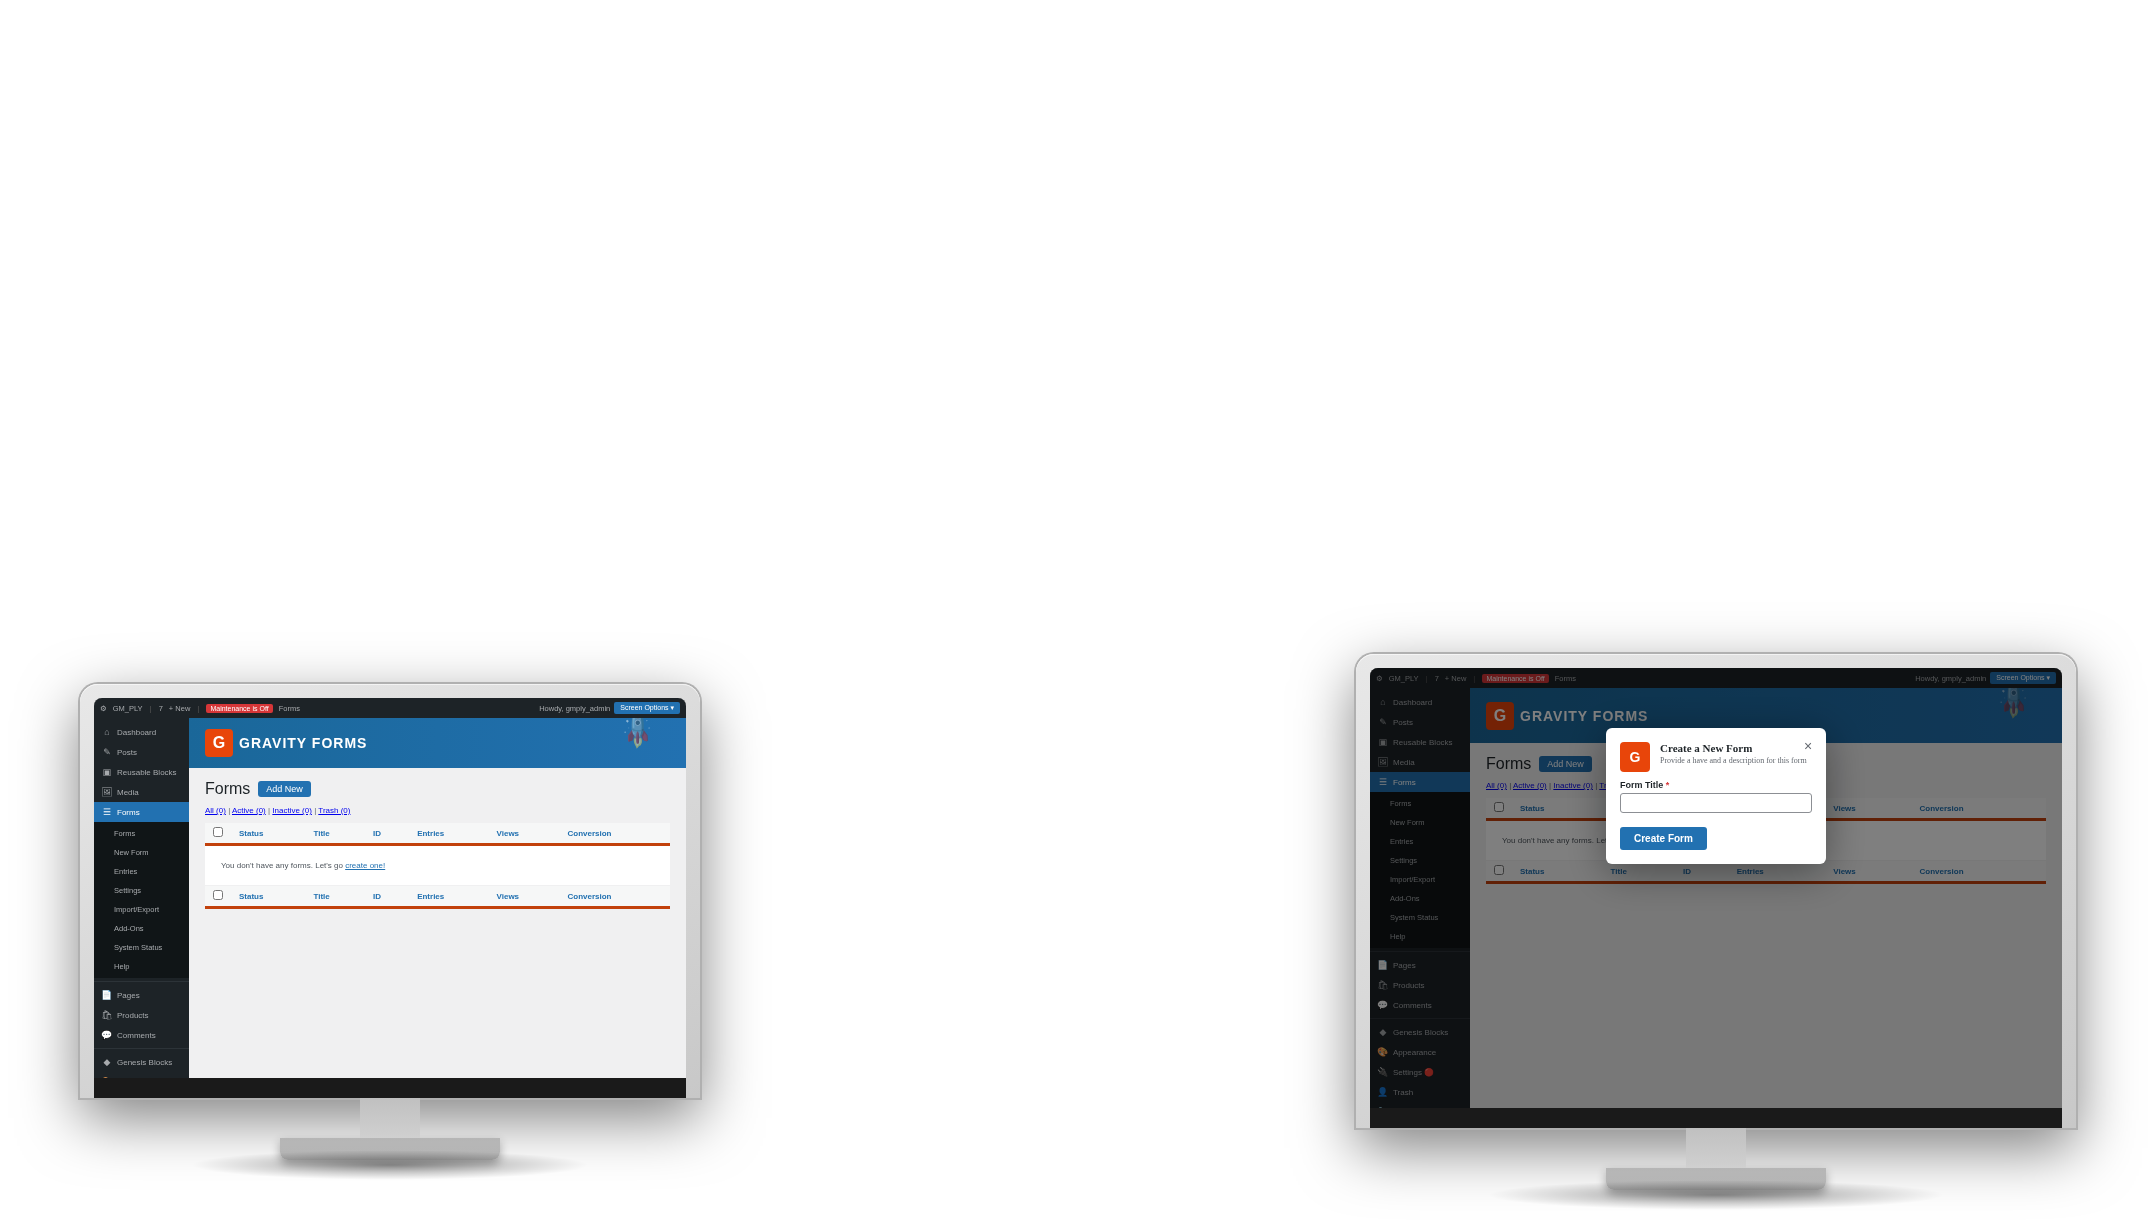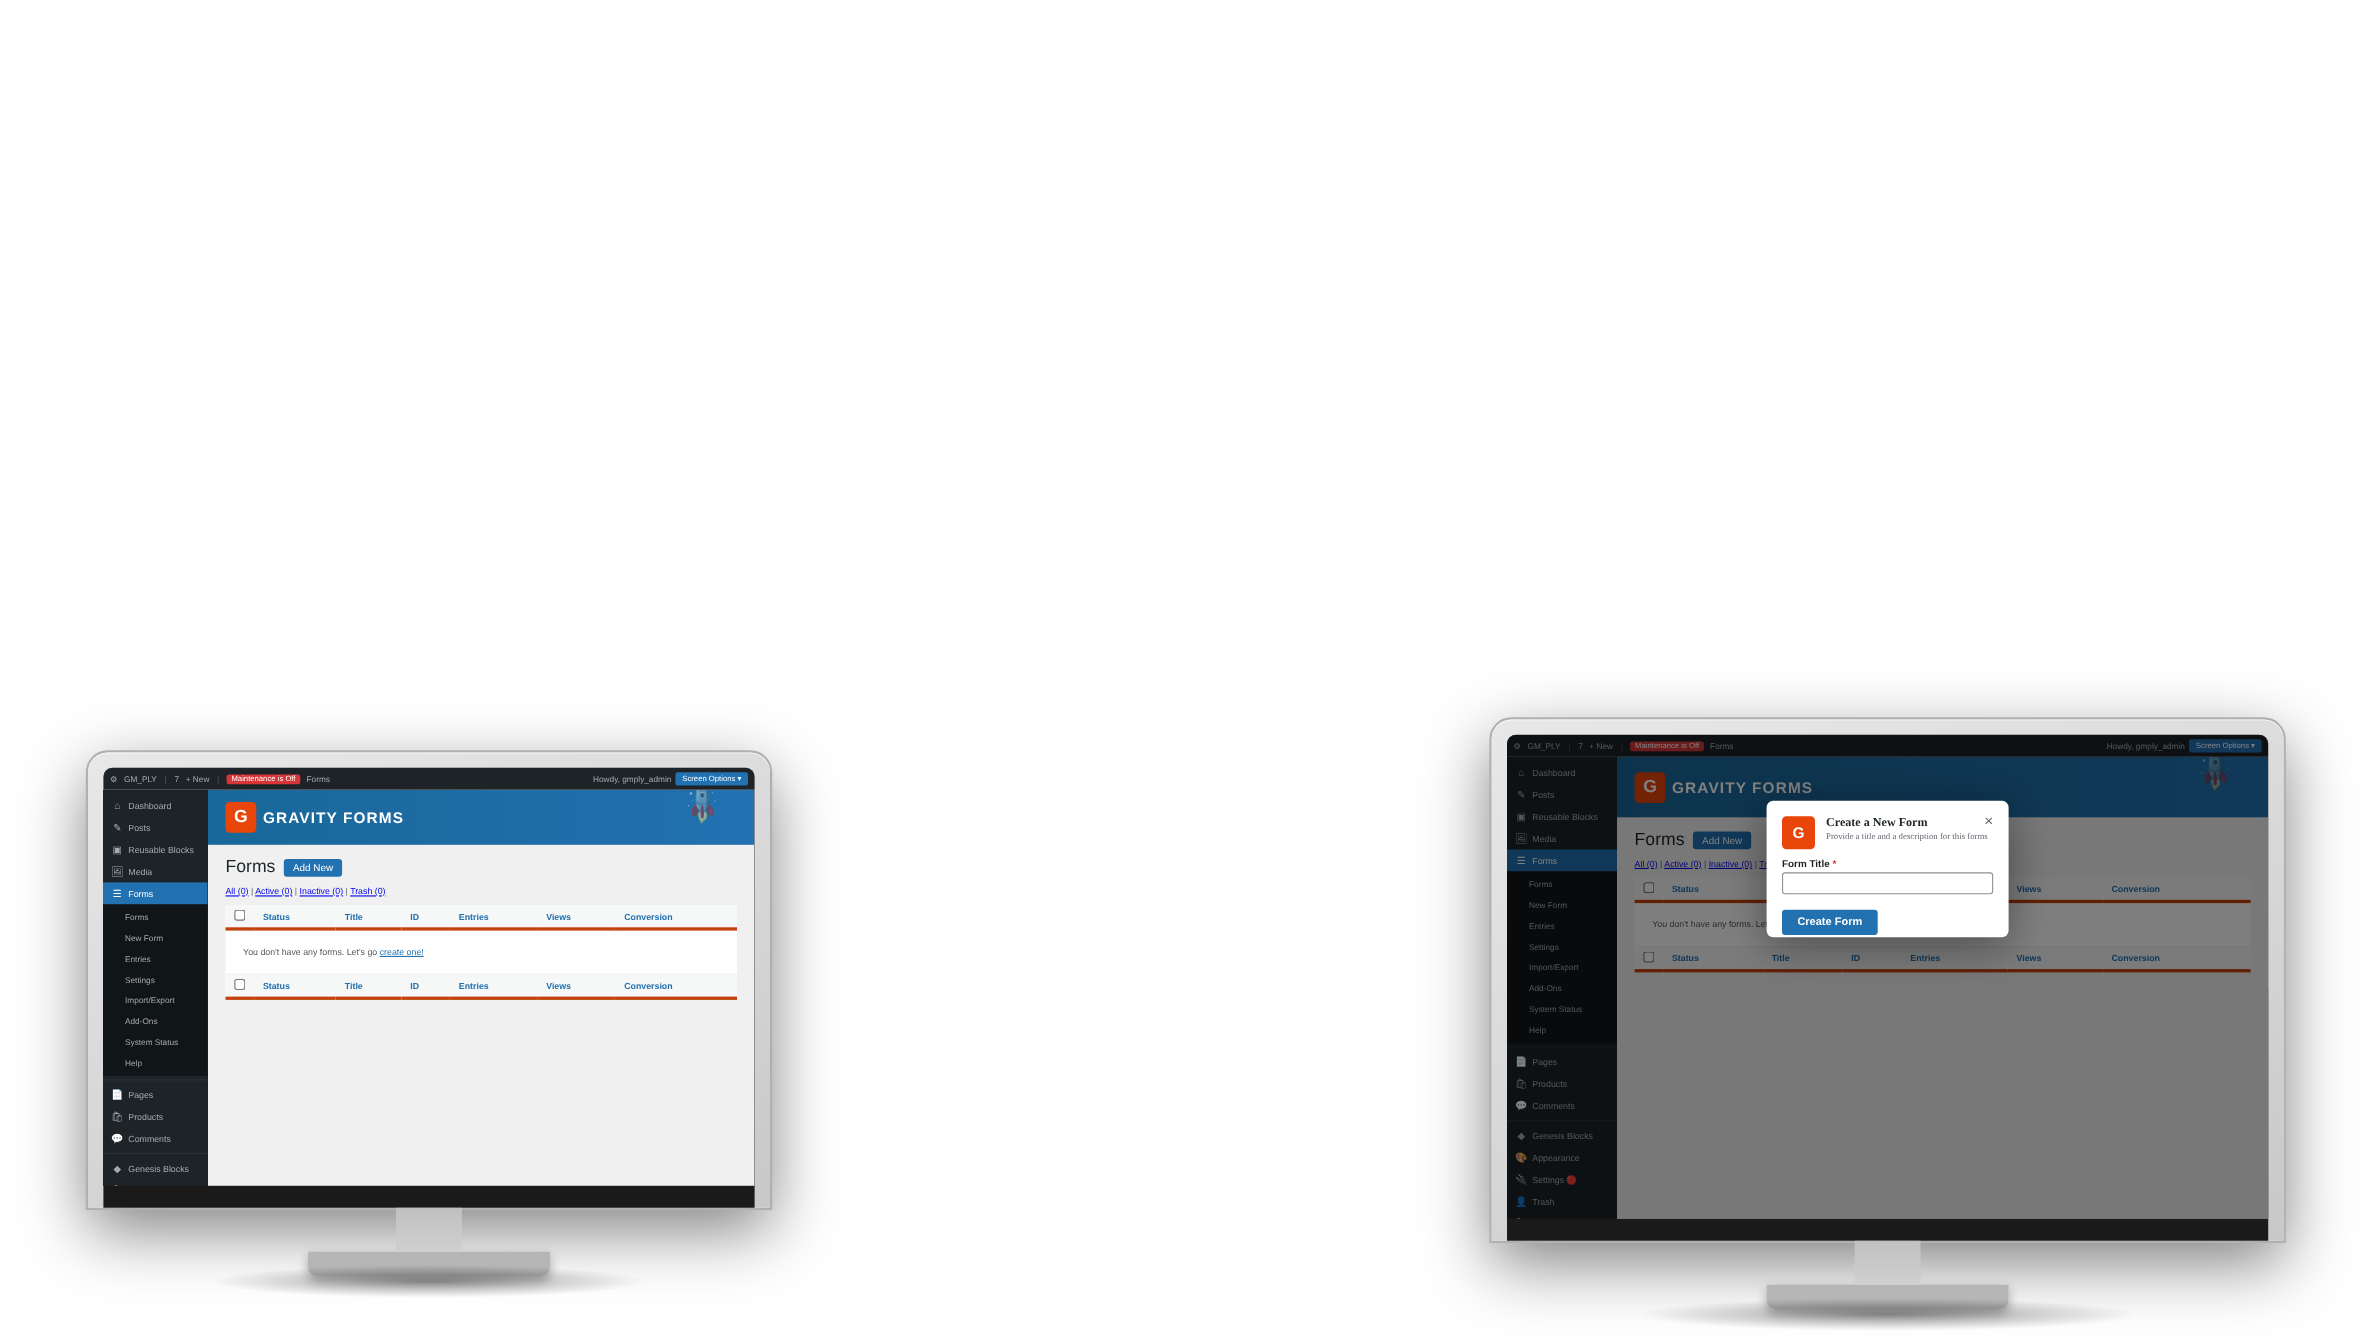--- a/index.html
+++ b/index.html
@@ -388,21 +388,21 @@
       border: none;
       cursor: pointer;
       color: #646970;
       font-size: 14px;
       display: flex;
       align-items: center;
       justify-content: center;
     }
 
     .modal-body {
-      padding: 0 14px 2px;
+      padding: 0 14px 14px;
     }
 
     .form-group {
       margin-bottom: 10px;
     }
 
     .form-label {
       display: block;
       font-size: 9px;
       font-weight: 600;
@@ -849,21 +849,21 @@
                 </div>
 
                 <div class="modal-overlay">
                   <div class="modal-box">
                     <div class="modal-header">
                       <div class="modal-icon">
                         <span class="modal-gf-icon">G</span>
                       </div>
                       <div class="modal-title-area">
                         <div class="modal-title">Create a New Form</div>
-                        <div class="modal-subtitle">Provide a title and a description for this forms</div>
+                        <div class="modal-subtitle">Provide a have and a description for this form</div>
                       </div>
                       <button class="modal-close">×</button>
                     </div>
                     <div class="modal-body">
                       <div class="form-group">
                         <label class="form-label">
                           <span>Form Title</span>
                           <span class="required">*</span>
                         </label>
                         <input type="text" class="form-input" placeholder="" style="">

